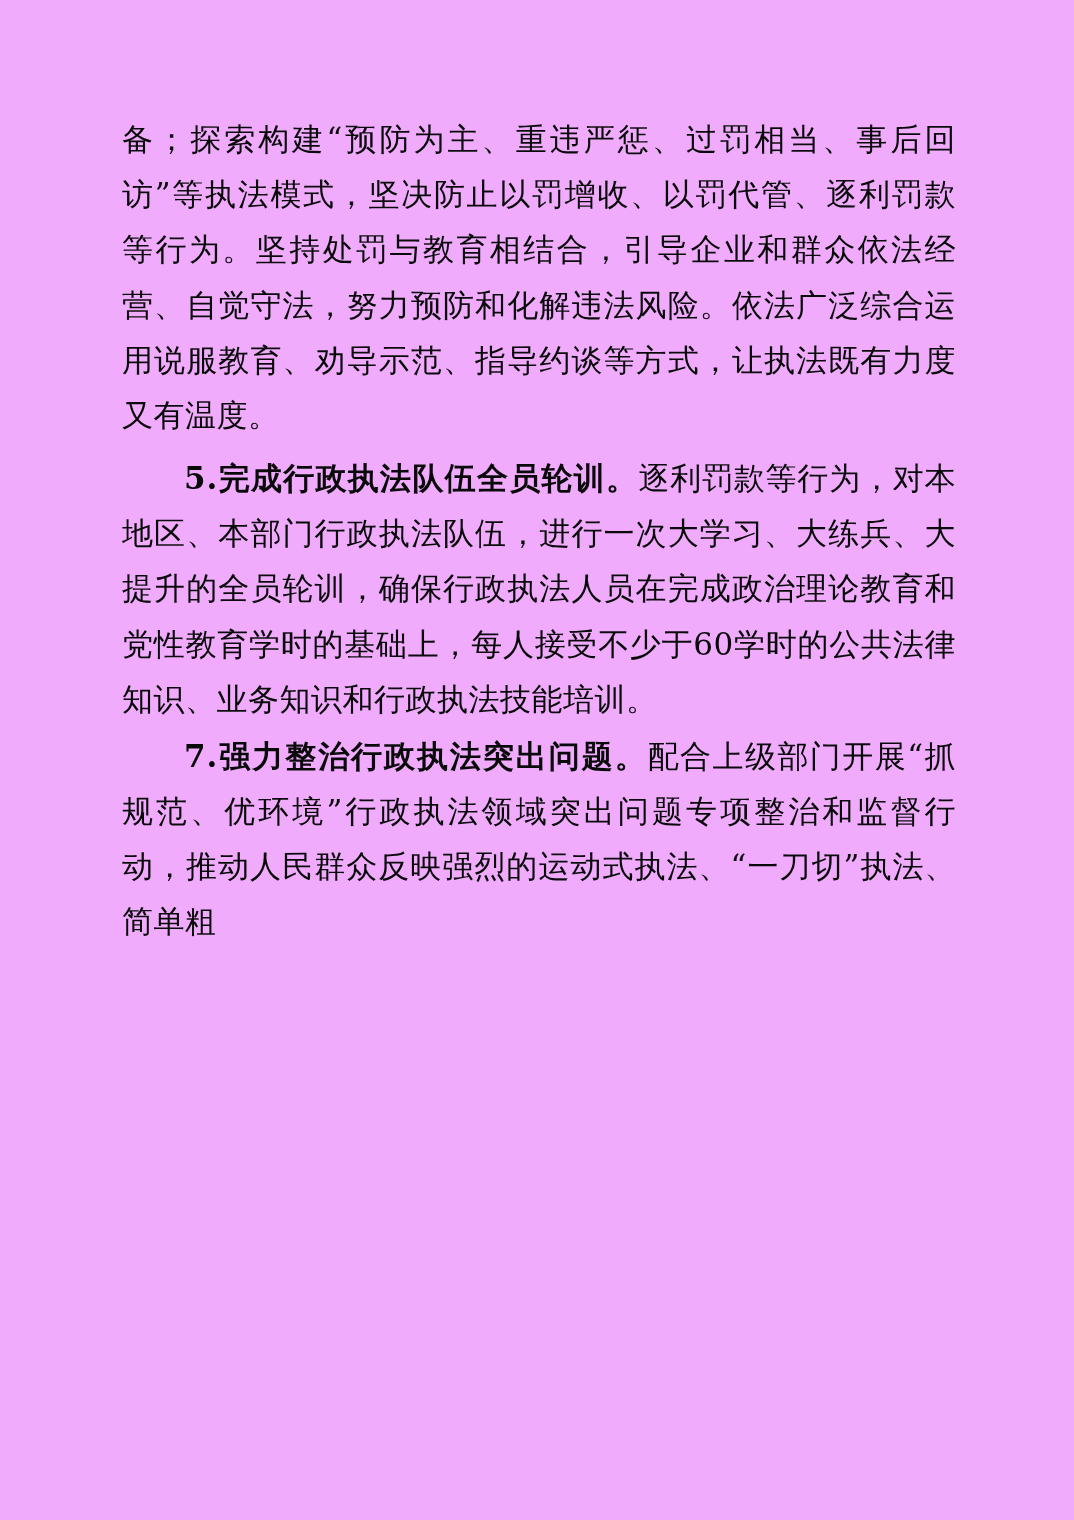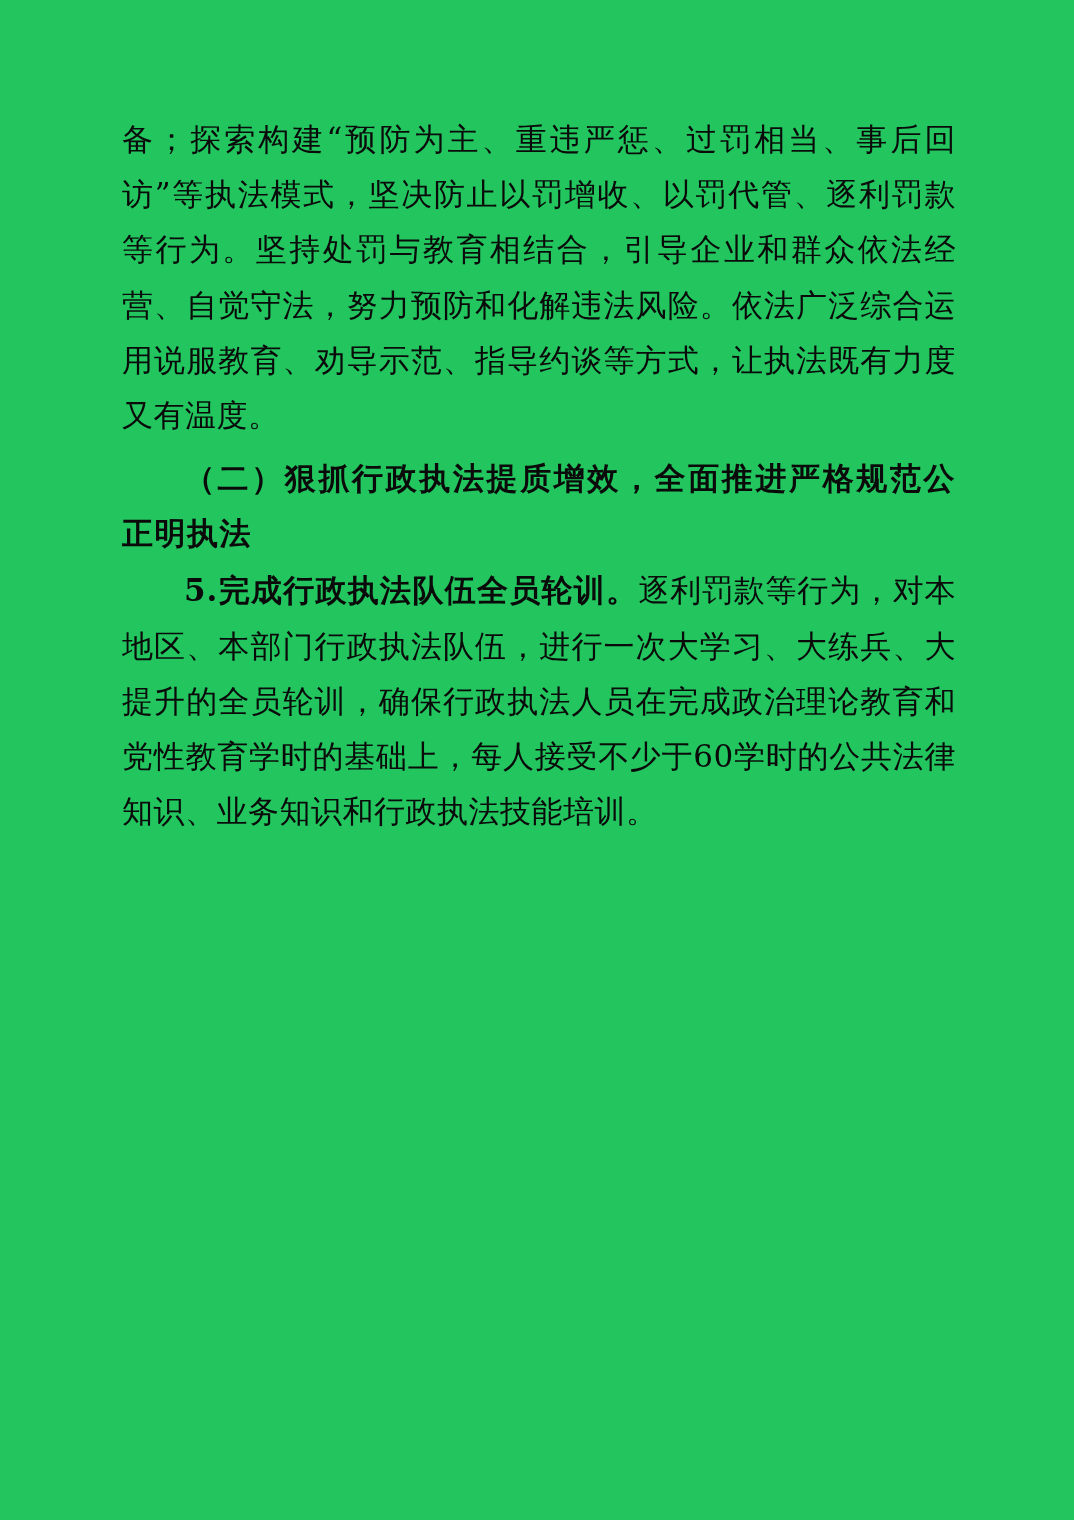--- a/index.html
+++ b/index.html
@@ -12,21 +12,21 @@
     height: 1520px;
     font-family: "DejaVu Serif", "Liberation Serif", serif;
     color: #0a0a0a;
   }
   .page {
     position: relative;
     width: 1074px;
     height: 1520px;
     box-sizing: border-box;
     padding: 112px 118px 32px 122px;
-    background: #22c55e;
+    background: #f0abfc;
   }
   .doc-body {
     font-size: 31px;
     line-height: 1.78;
     text-align: justify;
     text-justify: inter-ideograph;
     letter-spacing: 0.5px;
   }
   p.para {
     margin: 0 0 2px 0;
@@ -48,20 +48,20 @@
 </head>
 <body>
 
 <div class="page">
   <div class="doc-body">
 
     <p class="para">备；探索构建“预防为主、重违严惩、过罚相当、事后回访”等执法模式，坚决防止以罚增收、以罚代管、逐利罚款等行为。坚持处罚与教育相结合，引导企业和群众依法经营、自觉守法，努力预防和化解违法风险。依法广泛综合运用说服教育、劝导示范、指导约谈等方式，让执法既有力度又有温度。</p>
 
     <div class="spacer-sm"></div>
 
-    <p class="para indent heading">（二）狠抓行政执法提质增效，全面推进严格规范公正明执法</p>
 
     <p class="para indent"><span class="bold">5.完成行政执法队伍全员轮训。</span><span>逐利罚款等行为，对本地区、本部门行政执法队伍，进行一次大学习、大练兵、大提升的全员轮训，确保行政执法人员在完成政治理论教育和党性教育学时的基础上，每人接受不少于60学时的公共法律知识、业务知识和行政执法技能培训。</span></p>
 
 
+    <p class="para indent"><span class="bold">7.强力整治行政执法突出问题。</span><span>配合上级部门开展“抓规范、优环境”行政执法领域突出问题专项整治和监督行动，推动人民群众反映强烈的运动式执法、“一刀切”执法、简单粗</span></p>
 
   </div>
 </div>
 
 </body></html>

